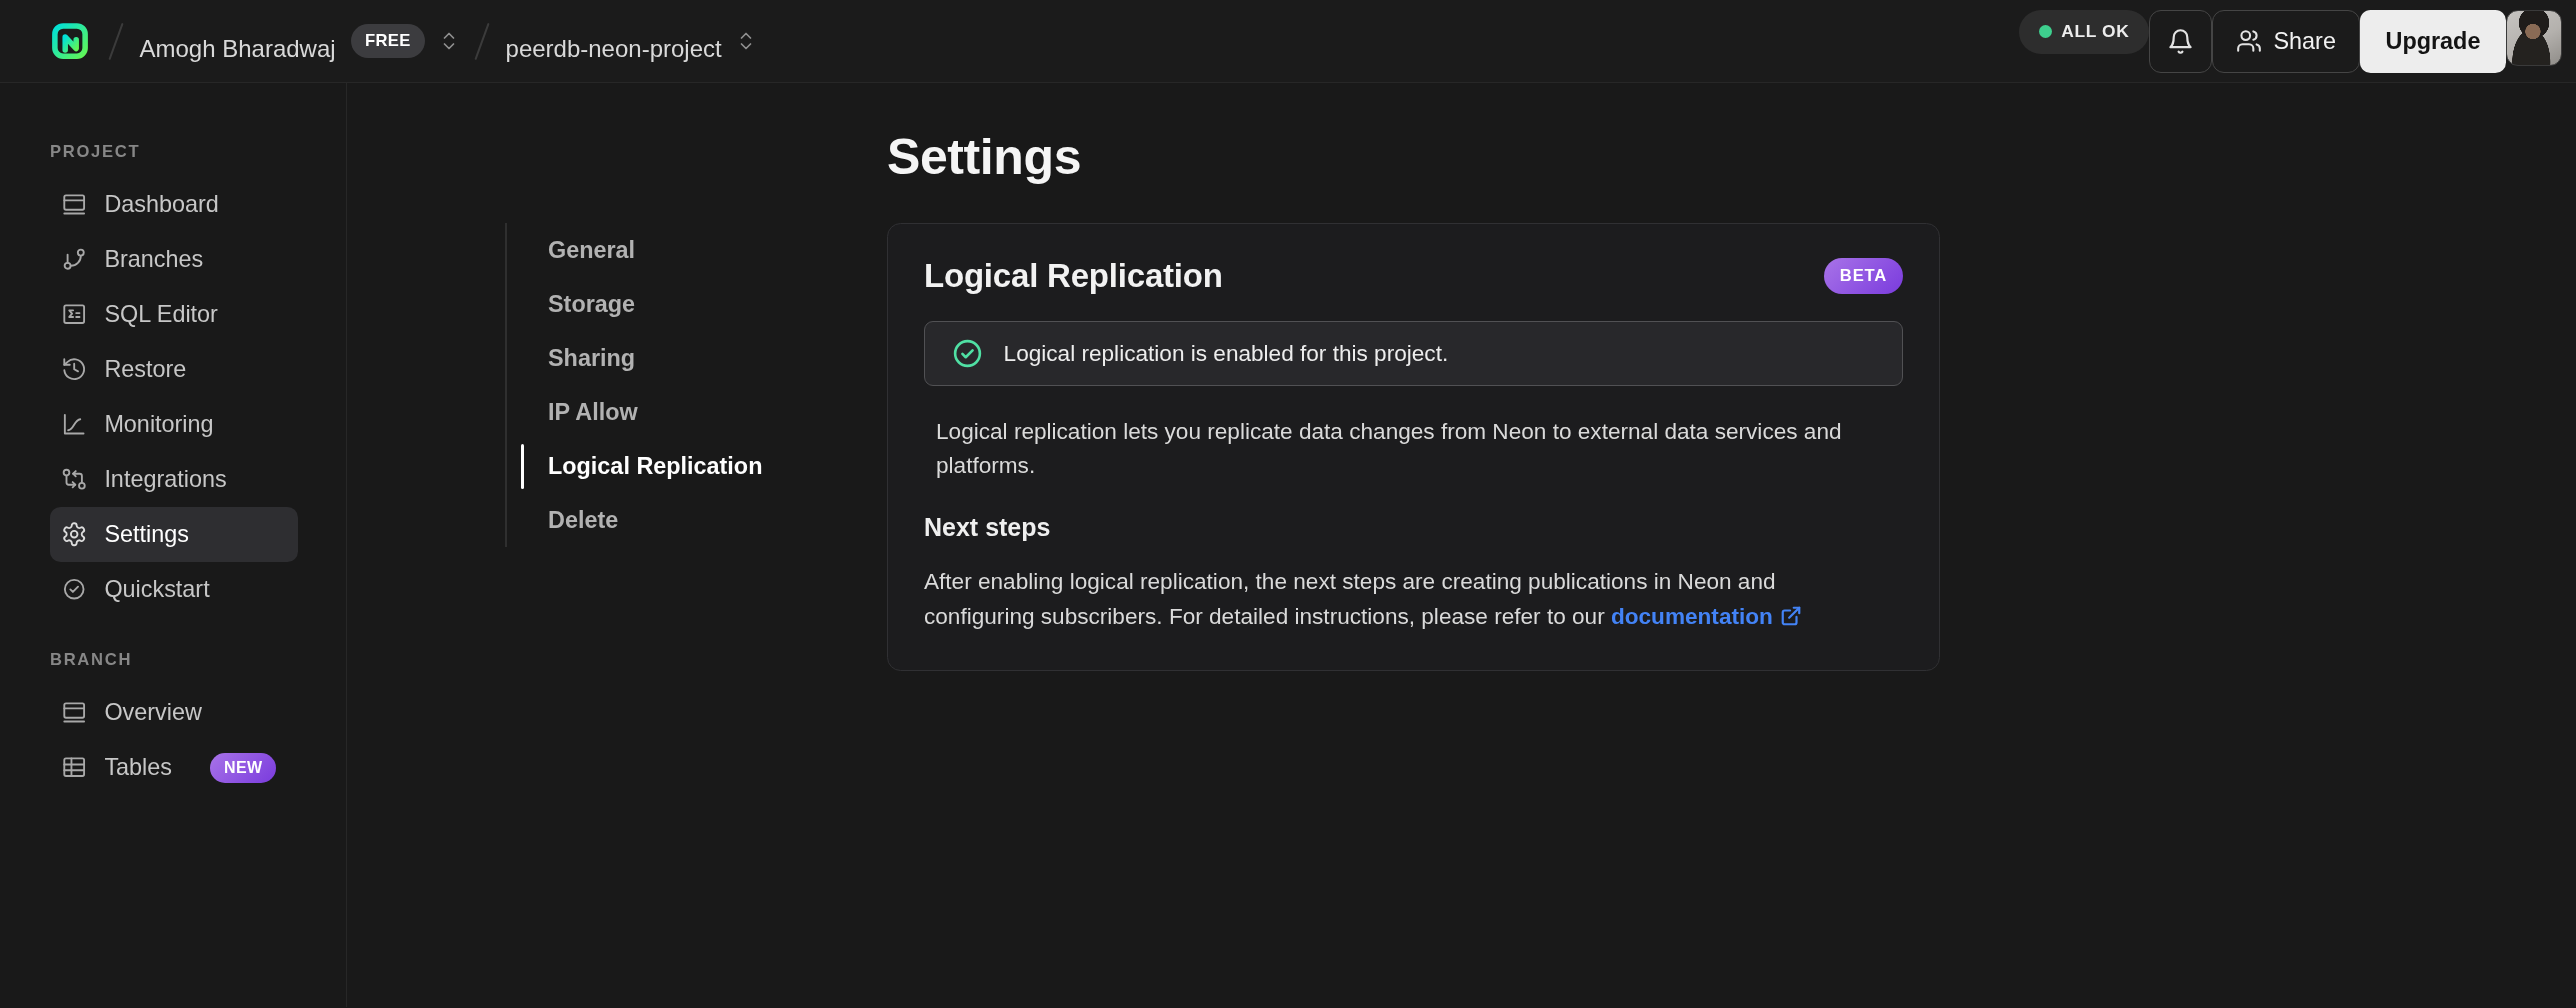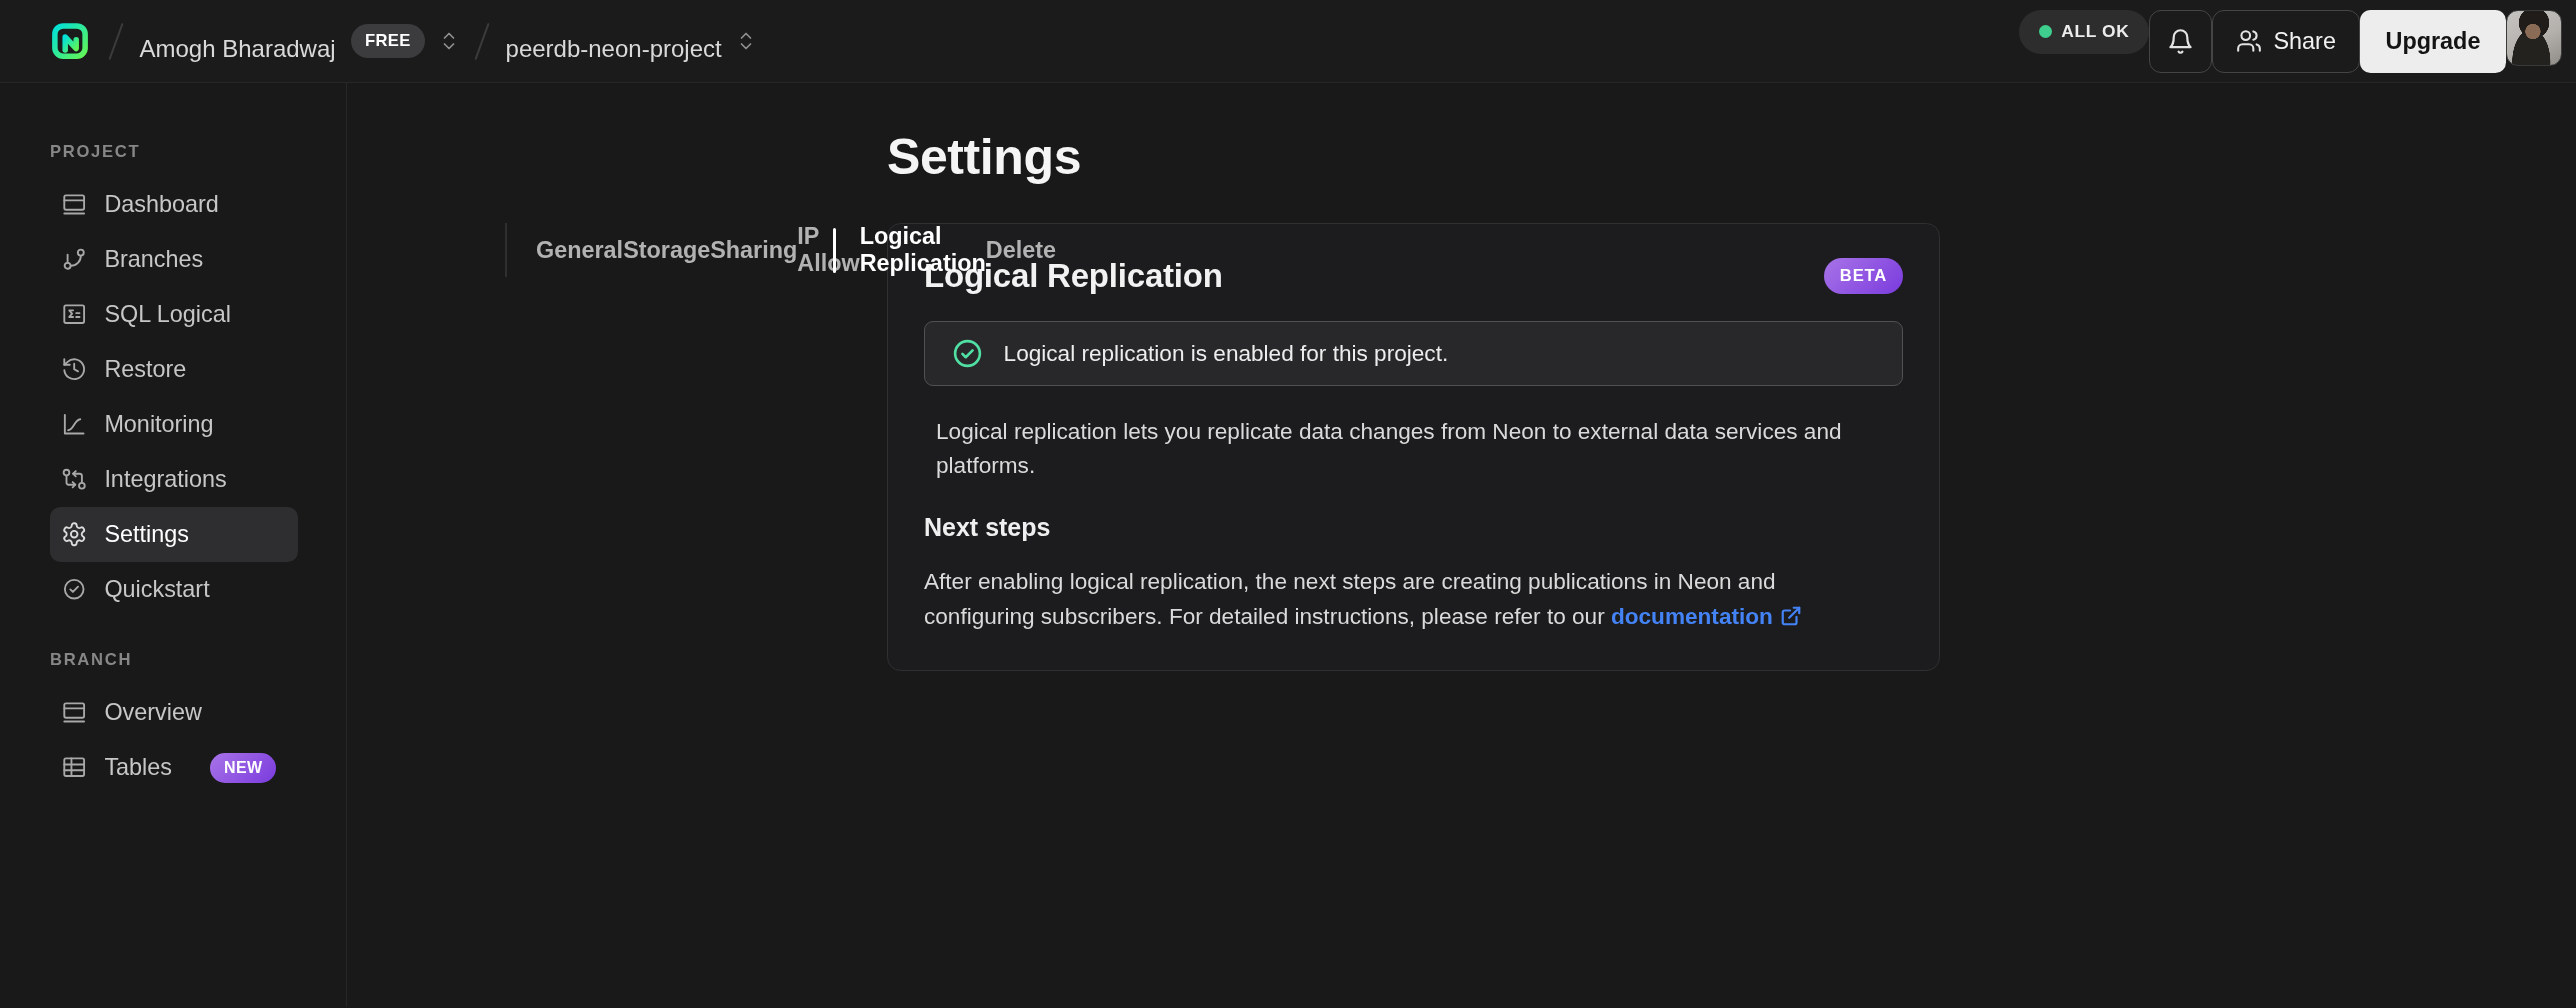--- a/index.html
+++ b/index.html
@@ -80,21 +80,21 @@
   .side-item.active svg { stroke:#dcdcdc; }
   .badge-new {
     margin-left:21px; padding:6px 13.6px; border-radius:754px;
     font-size:16px; font-weight:700; letter-spacing:0.4px; color:#fff;
     background:linear-gradient(135deg,#a873e8,#7a3bdd);
   }
 
   
   .main { flex:1; display:flex; align-items:flex-start; }
   .subnav { margin:140px 0 0 158px; width:382px; flex:none; }
-  .subnav-list { border-left:2.3px solid #2f2f2f; padding-left:29px; display:flex; flex-direction:row; }
+  .subnav-list { border-left:2.3px solid #2f2f2f; padding-left:41px; display:flex; flex-direction:column; }
   .subnav-item {
     position:relative; height:54px; display:flex; align-items:center; cursor:pointer;
     font-size:23.4px; font-weight:600; color:#b2b2b2;
   }
   .subnav-item.active { color:#fff; font-weight:700; }
   .subnav-item.active::before {
     content:""; position:absolute; left:-27px; top:4.5px; bottom:4.5px; width:3px;
     background:#fff; border-radius:2.3px;
   }
 
@@ -210,21 +210,21 @@
         <span>Branches</span>
       </div>
 
       <div class="side-item">
         <svg viewBox="0 0 24 24">
           <rect x="3" y="4" width="18" height="16" rx="1.5"></rect>
           <path d="M11 8.5H7.5l2.6 3-2.6 3H11"></path>
           <line x1="13.8" y1="11" x2="16.8" y2="11"></line>
           <line x1="13.8" y1="14.5" x2="16.8" y2="14.5"></line>
         </svg>
-        <span>SQL Logical</span>
+        <span>SQL Editor</span>
       </div>
 
       <div class="side-item">
         <svg viewBox="0 0 24 24">
           <path d="M3 3v5h5"></path>
           <path d="M3.05 13A9 9 0 1 0 6 5.3L3 8"></path>
           <path d="M12 7v5l3.5 2"></path>
         </svg>
         <span>Restore</span>
       </div>

